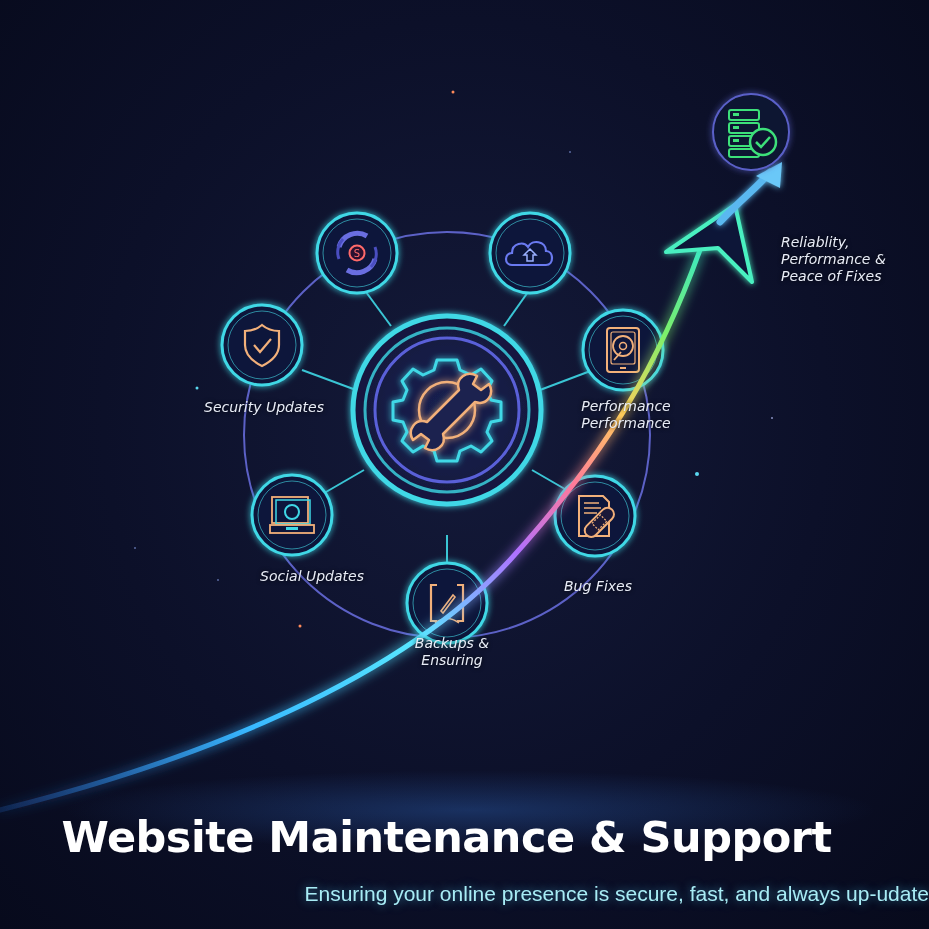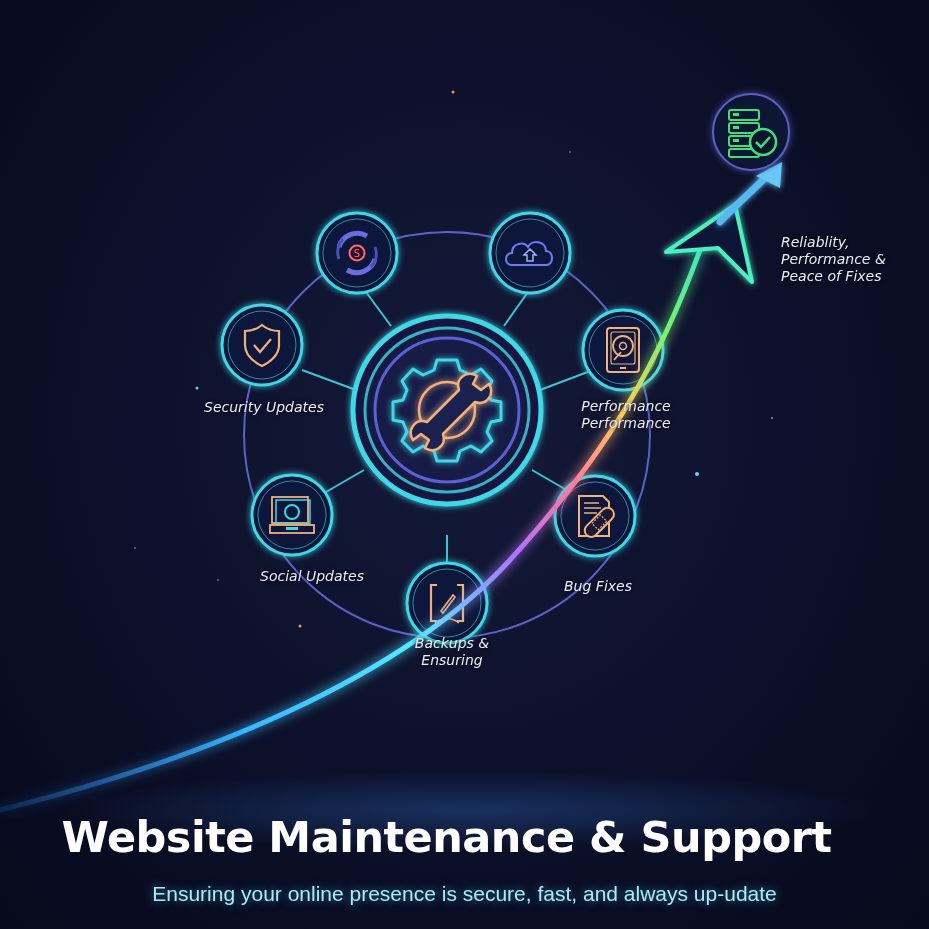--- a/index.html
+++ b/index.html
@@ -19,21 +19,21 @@
   .label-right { text-align: left; }
   #title {
     position: absolute; left: 0; width: 929px; top: 812px;
     text-align: center; color: #ffffff; font-weight: bold; font-size: 43px;
     font-family: "DejaVu Sans", "Liberation Sans", sans-serif;
     letter-spacing: -0.5px;
     margin-left: -18px;
   }
   #subtitle {
     position: absolute; left: 0; width: 929px; top: 882px;
-    text-align: center; color: #a8ecf5; font-size: 21px;
+    text-align: right; color: #a8ecf5; font-size: 21px;
     font-family: "Liberation Sans", "DejaVu Sans", sans-serif;
     text-shadow: 0 0 10px rgba(80,200,240,0.6);
     margin-left: 0px;
   }
   #floor-glow {
     position: absolute; left: 60px; top: 770px; width: 820px; height: 80px;
     background: radial-gradient(ellipse at 50% 50%, rgba(50,110,200,0.35) 0%, rgba(20,40,100,0.0) 70%);
   }
 </style>
 </head>

